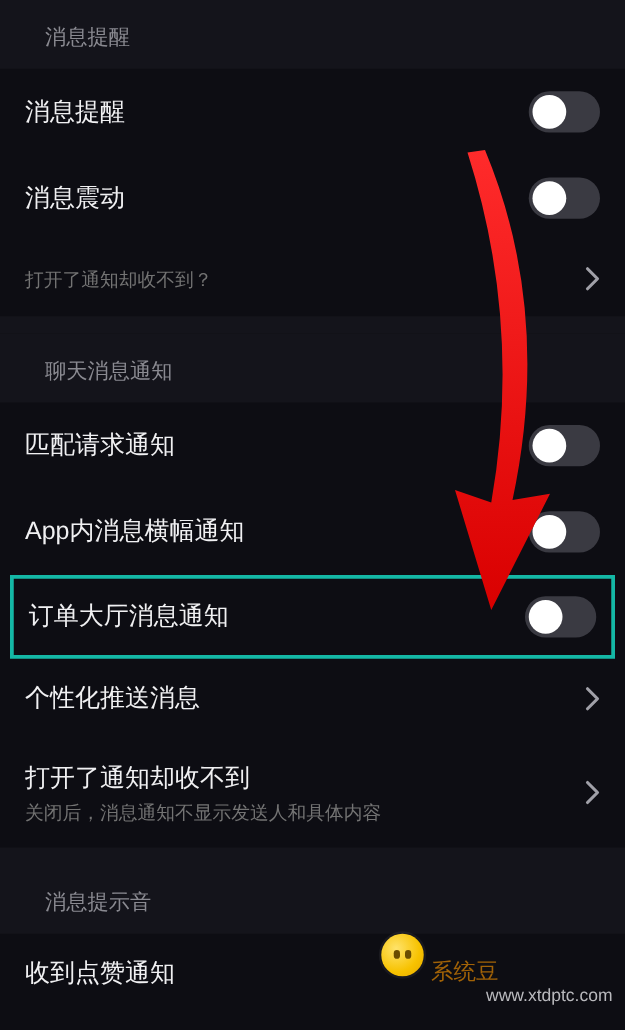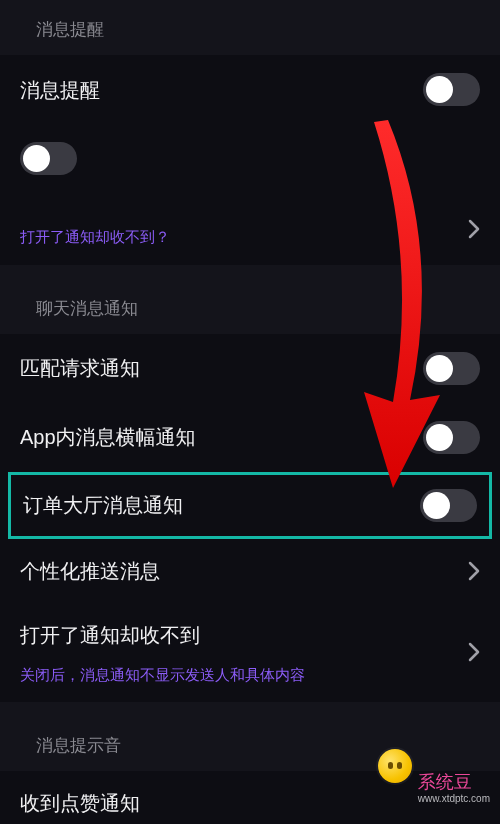--- a/index.html
+++ b/index.html
@@ -22,21 +22,21 @@
       padding: 18px 20px;
       display: flex;
       align-items: center;
       justify-content: space-between;
     }
     .row-label {
       display: flex;
       flex-direction: column;
     }
     .row-title { font-size: 20px; color: #f0f0f2; line-height: 1.4; }
-    .row-sub { font-size: 15px; color: #8b5cf6; margin-top: 16px; line-height: 1.3; }
+    .row-sub { font-size: 15px; color: #737373; margin-top: 4px; line-height: 1.3; }
     .toggle {
       width: 57px;
       height: 33px;
       background: #3a3a42;
       border-radius: 17px;
       position: relative;
       flex-shrink: 0;
     }
     .toggle .knob {
       position: absolute;
@@ -75,38 +75,41 @@
     }
     .watermark .logo-circle {
       width: 34px; height: 34px; border-radius: 50%;
       background: radial-gradient(circle at 35% 35%, #ffe36b 0%, #f7c200 60%, #e6a800 100%);
       display: flex; align-items: center; justify-content: center;
       box-shadow: 0 0 0 2px rgba(255,255,255,0.05);
     }
     .watermark .logo-eyes { display: flex; gap: 4px; }
     .watermark .logo-eyes span { width: 5px; height: 7px; background: #6b4d00; border-radius: 3px; }
     .watermark-text { display:flex; flex-direction: column; line-height:1.15; }
-    .wm-top { font-size: 18px; color: #ec4899; font-weight: 500; margin-top: 44px; }
-    .wm-sub { font-size: 10px; color: #b9b9bd; }
+    .wm-top { font-size: 18px; color: #a16207; font-weight: 500; margin-top: 44px; }
+    .wm-sub { font-size: 14px; color: #b9b9bd; margin-left: 44px; }
   </style>
 </head>
 <body>
 
 <div class="section-header">消息提醒</div>
 
 <div class="setting-row">
   <div class="row-label">
     <span class="row-title">消息提醒</span>
   </div>
   <div class="toggle">
       <div class="knob"></div>
     </div>
 </div>
 
 <div class="setting-row">
+  <div class="row-label">
+    <span class="row-title">消息震动</span>
+  </div>
   <div class="toggle">
       <div class="knob"></div>
     </div>
 </div>
 
 <div class="setting-row">
   <div class="row-label">
     <span class="row-sub">打开了通知却收不到？</span>
   </div>
   <svg class="chevron" width="12" height="20" viewBox="0 0 12 20">

